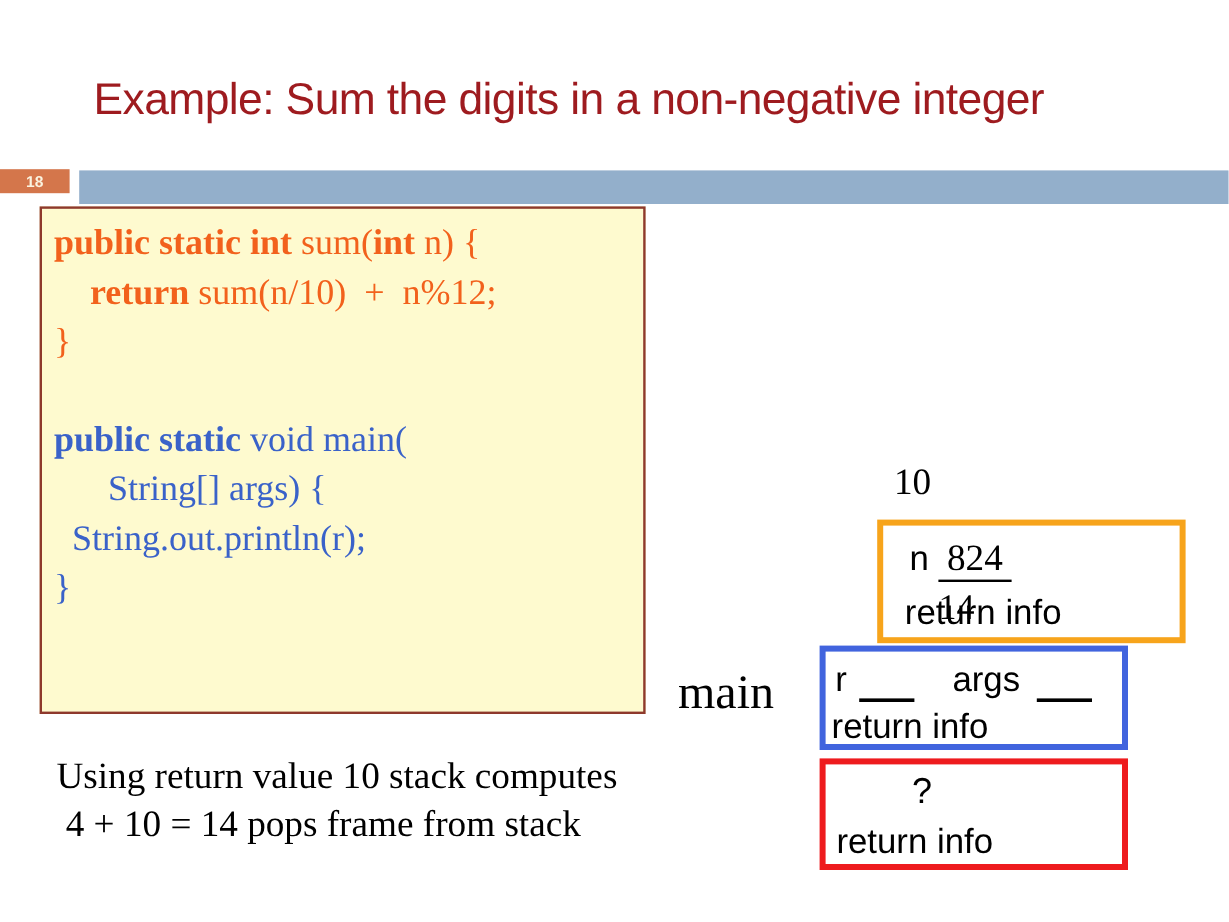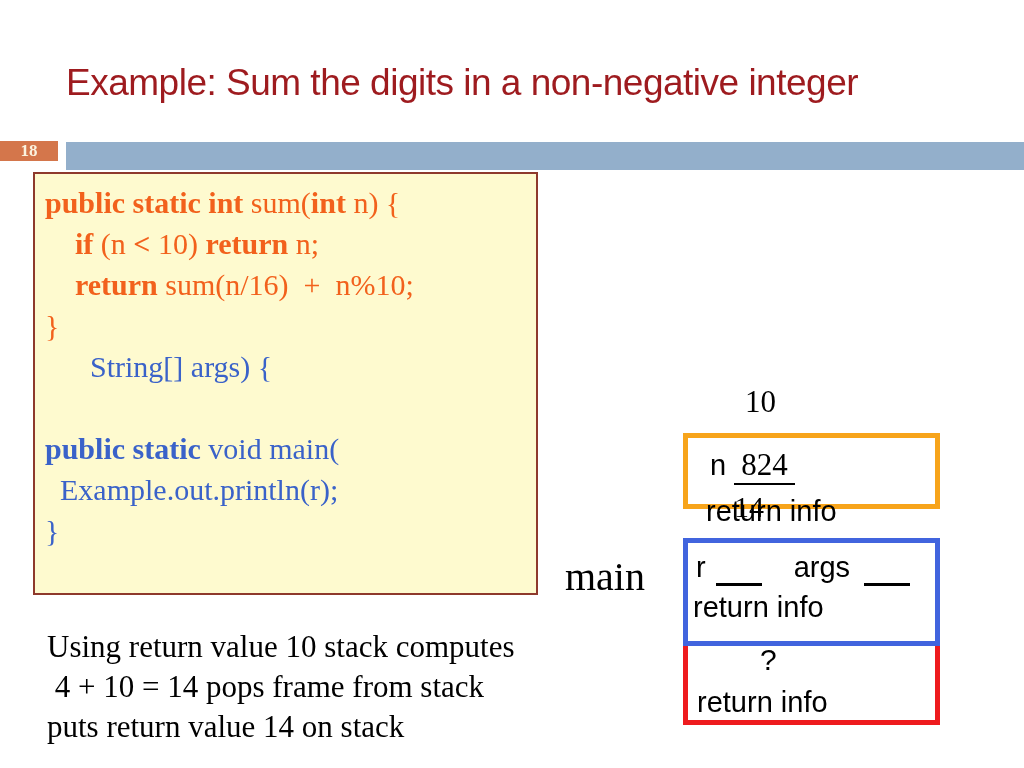--- a/index.html
+++ b/index.html
@@ -3,32 +3,32 @@
 <meta charset="utf-8">
 <style>
   html,body { margin:0; padding:0; background:#ffffff; }
   .slide {
     position:relative; width:1024px; height:768px; background:#ffffff;
     overflow:hidden; font-family:"Liberation Sans", sans-serif;
   }
 
   
   .title {
-    position:absolute; left:66px; top:62px;
+    position:absolute; left:78px; top:62px;
     font-family:"Liberation Sans", sans-serif;
     font-size:37px; letter-spacing:-0.5px;
     color:var(--title, #9E1B1F); white-space:nowrap;
   }
 
   
   .page-num {
     position:absolute; left:0; top:141px; width:58px; height:20px;
     background:var(--slide-number-bg, #D4764B);
-    color:#FBF3DF; font-family:Liberation Serif, serif; font-weight:bold;
-    font-size:17px; display:flex; align-items:center; justify-content:center;
+    color:#FBF3DF; font-family:Liberation Sans, sans-serif; font-weight:bold;
+    font-size:13px; display:flex; align-items:center; justify-content:center;
   }
   .header-bar {
     position:absolute; left:66px; top:142px; width:958px; height:28px;
     background:var(--header-bar, #93AFCB);
   }
 
   
   .code-box {
     position:absolute; left:33px; top:172px; width:505px; height:423px;
     box-sizing:border-box;
@@ -47,22 +47,22 @@
 
   
   .top-value {
     position:absolute; left:745px; top:384px;
     font-family:"Liberation Serif", serif; font-size:31px; color:#000;text-align:center;
   }
   .frame {
     position:absolute; left:683px; width:257px; box-sizing:border-box;
     background:#ffffff;
   }
-  .frame-sum  { top:433px; height:76px; border:5px solid var(--frame-sum-border, #F7A41B); z-index:3; }
-  .frame-main { top:538px; height:108px;  border:5px solid var(--frame-main-border, #4164DE); z-index:2; }
+  .frame-sum  { top:433px; height:103px; border:5px solid var(--frame-sum-border, #F7A41B); z-index:3;margin-left:48px; }
+  .frame-main { top:538px; height:87px;  border:5px solid var(--frame-main-border, #4164DE); z-index:2; }
   .frame-base { top:632px; height:93px;  border:5px solid var(--frame-base-border, #EE1B1E); z-index:1; }
 
   .frame .row { font-family:"Liberation Sans", sans-serif; font-size:29px; color:#000; white-space:nowrap; }
   .frame-sum .row1 { margin:9px 0 0 22px; }
   .frame-sum .row2 { margin:12px 0 0 18px; position:relative; }
   .serif-val {
     font-family:"Liberation Serif", serif; font-size:31px;
     border-bottom:2px solid #000; padding:0 7px 1px 7px; margin-left:8px;
   }
   .overlay-14 {
@@ -101,27 +101,26 @@
 
 <div class="slide">
 
   <div class="title">Example: Sum the digits in a non-negative integer</div>
 
   <div class="page-num">18</div>
   <div class="header-bar"></div>
 
   <div class="code-box">
     <div class="code-line code-orange"><span class="b">public static int</span><span> sum(</span><span class="b">int</span><span> n) {</span></div>
-    <div class="code-line code-orange"><span>    </span><span class="b">if</span><span> (n </span><span class="b">&lt;</span><span> 10) </span><span class="b">return</span><span> n;</span></div>
-    <div class="code-line code-orange"><span>    </span><span class="b">return</span><span> sum(n/16)  +  n%10;</span></div>
+    <div class="code-line code-orange"><span>    </span><span class="b">return</span><span> sum(n/10)  +  n%12;</span></div>
     <div class="code-line code-orange"><span>}</span></div>
 
+    <div class="code-line code-blue block-gap"><span class="b">public static</span><span> void main(</span></div>
     <div class="code-line code-blue">      String[] args) {</div>
-    <div class="code-line code-blue block-gap"><span class="b">public static</span><span> void main(</span></div>
-    <div class="code-line code-blue">  Example.out.println(r);</div>
+    <div class="code-line code-blue">  String.out.println(r);</div>
     <div class="code-line code-blue">}</div>
   </div>
 
   <div class="top-value">10</div>
 
   <div class="frame frame-sum">
     <div class="row row1"><span>n</span><span class="serif-val">824</span></div>
     <div class="row row2">return info</div>
     <div class="overlay-14">14</div>
   </div>
@@ -134,16 +133,15 @@
   <div class="frame frame-base">
     <div class="row row1">?</div>
     <div class="row row2">return info</div>
   </div>
 
   <div class="main-label">main</div>
 
   <div class="caption">
     <div>Using return value 10 stack computes</div>
     <div> 4 + 10 = 14 pops frame from stack</div>
-    <div>puts return value 14 on stack</div>
   </div>
 
 </div>
 
 </body></html>

